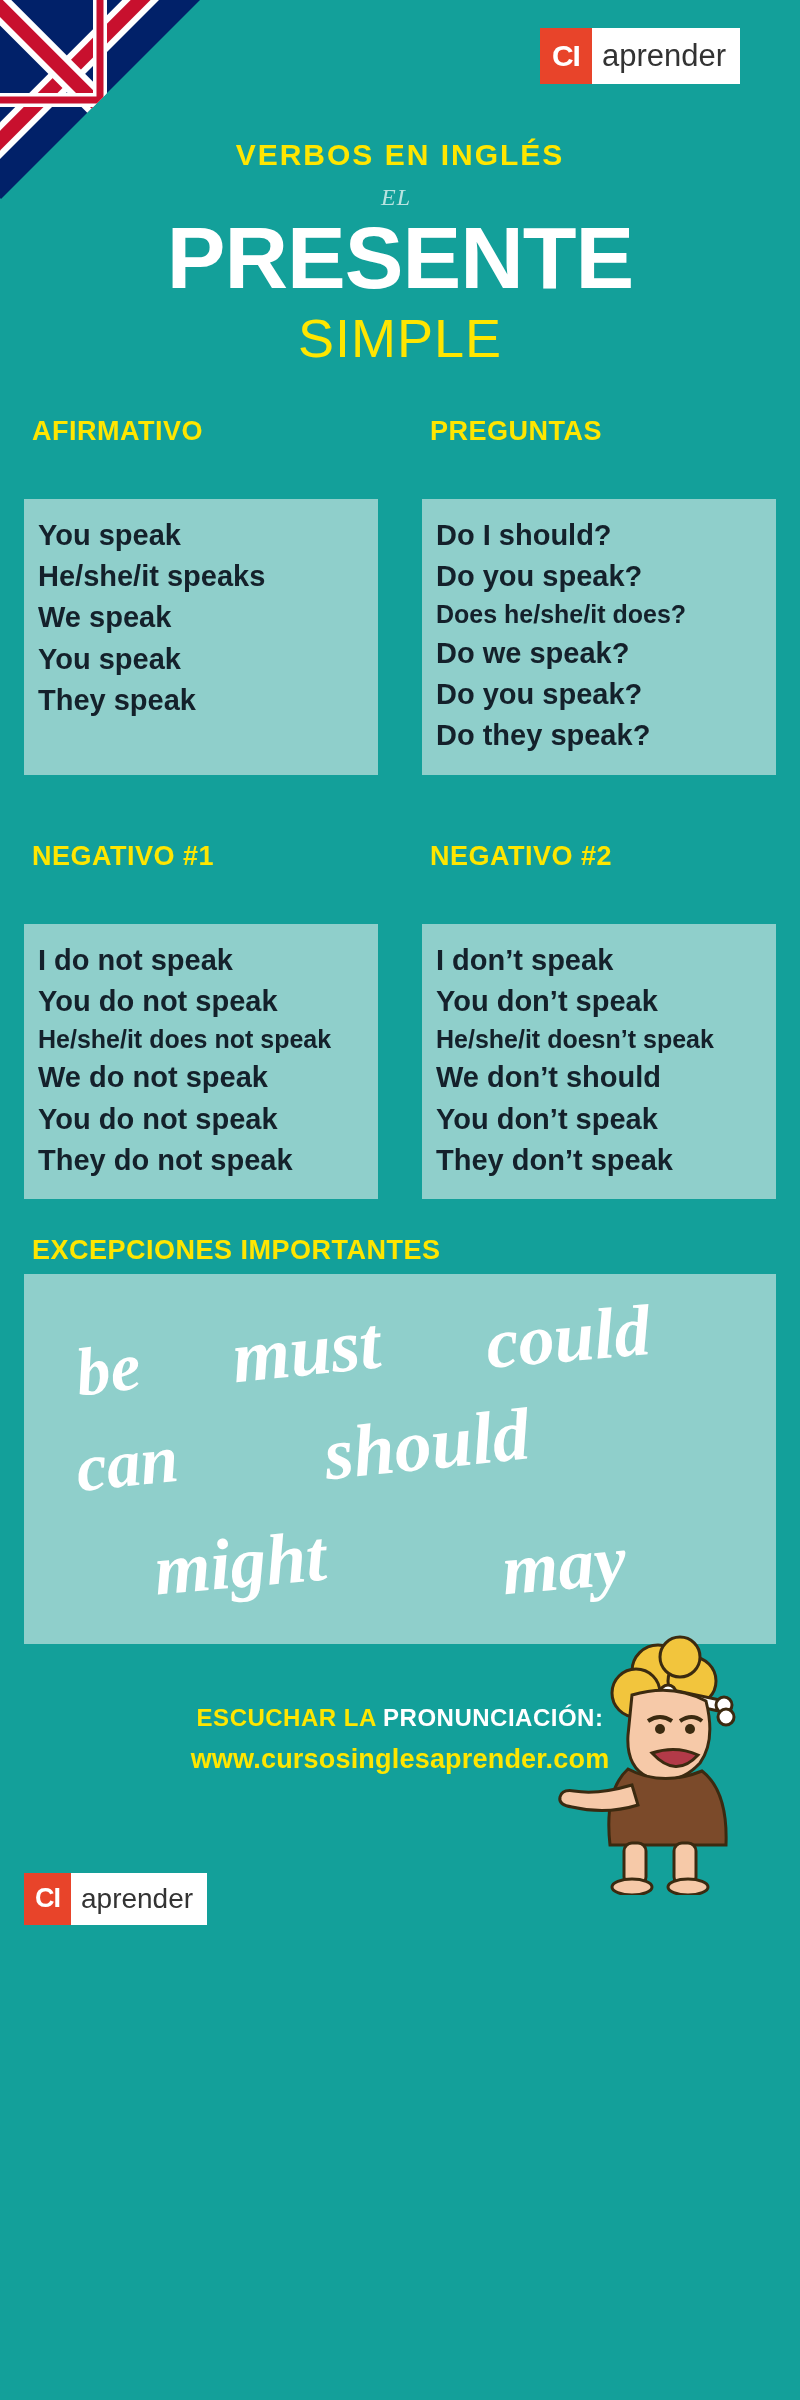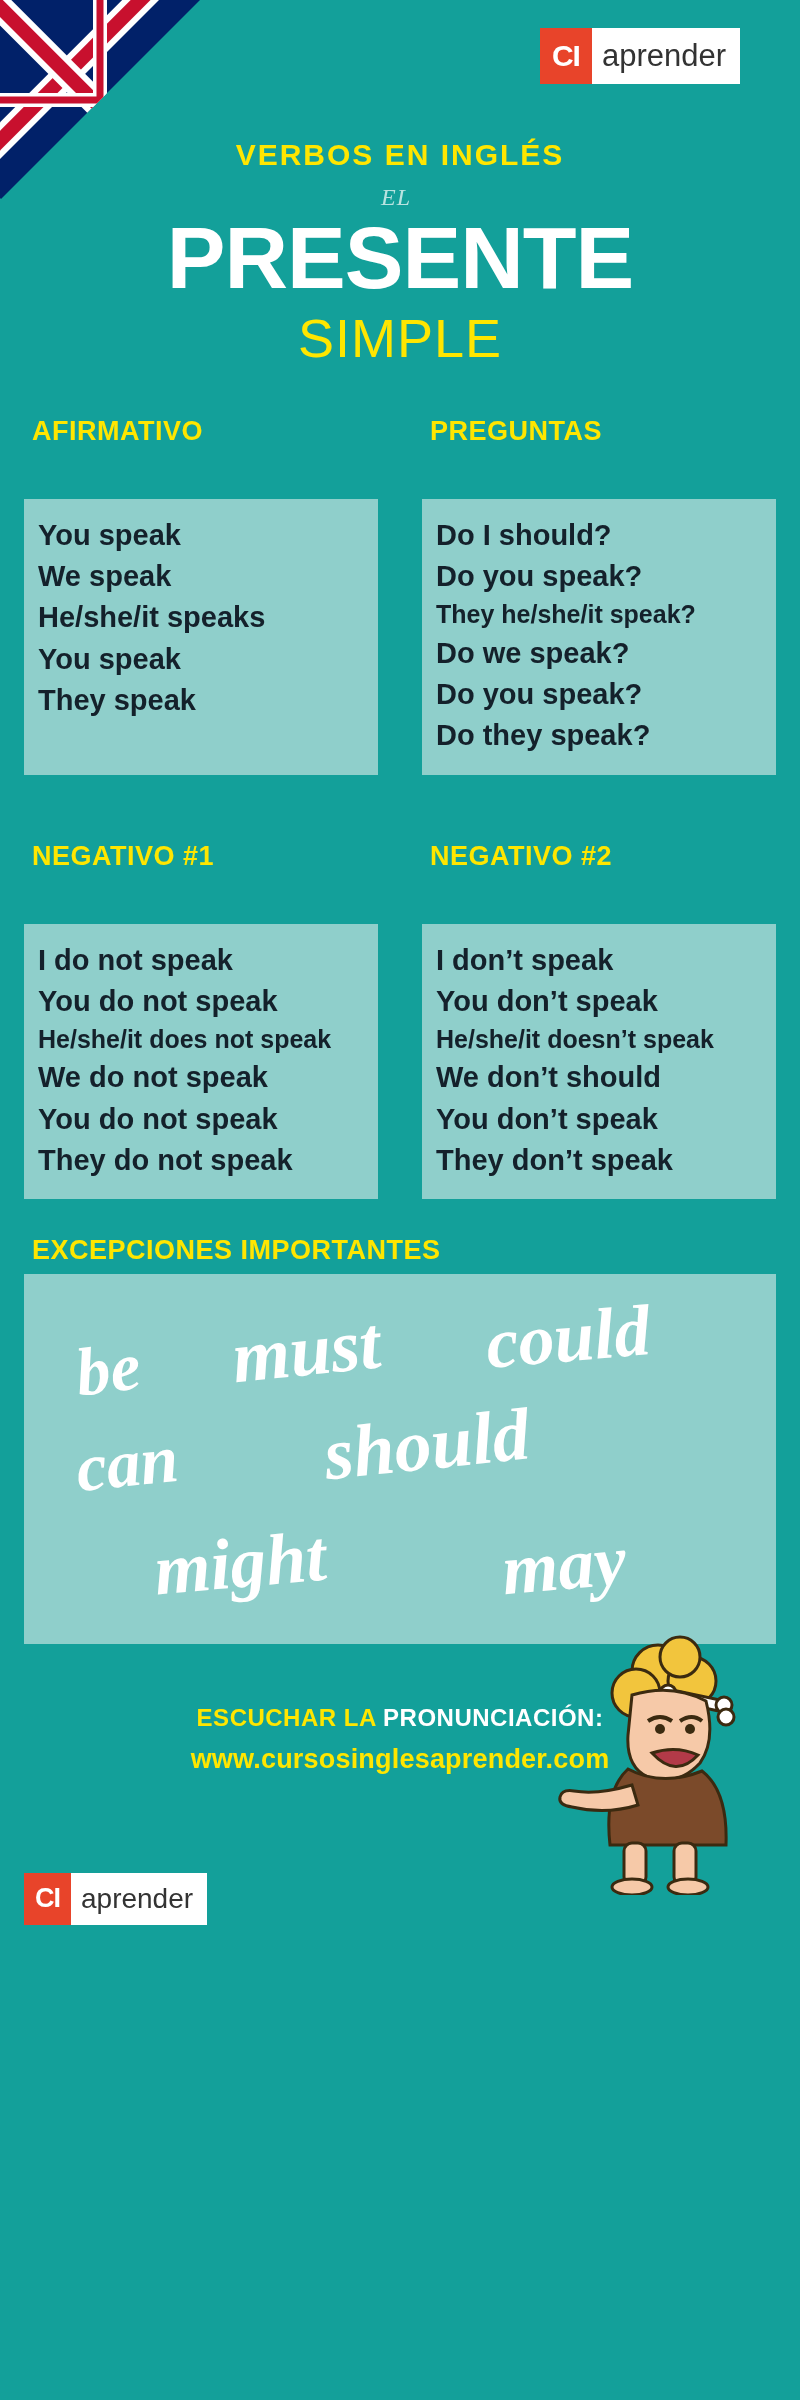--- a/index.html
+++ b/index.html
@@ -234,32 +234,32 @@
 </div>
 
 <div class="grid">
 
   <div class="section-head">AFIRMATIVO</div>
   <div class="section-head">PREGUNTAS</div>
 
   <div class="box">
     <ul>
       <li>You speak</li>
+      <li>He/she/it speaks</li>
       <li>We speak</li>
-      <li>He/she/it speaks</li>
       <li>You speak</li>
       <li>They speak</li>
     </ul>
   </div>
 
   <div class="box">
     <ul>
       <li>Do I should?</li>
       <li>Do you speak?</li>
-      <li class="tight">They he/she/it speak?</li>
+      <li class="tight">Does he/she/it does?</li>
       <li>Do we speak?</li>
       <li>Do you speak?</li>
       <li>Do they speak?</li>
     </ul>
   </div>
 
   <div class="section-head">NEGATIVO #1</div>
   <div class="section-head">NEGATIVO #2</div>
 
   <div class="box">

